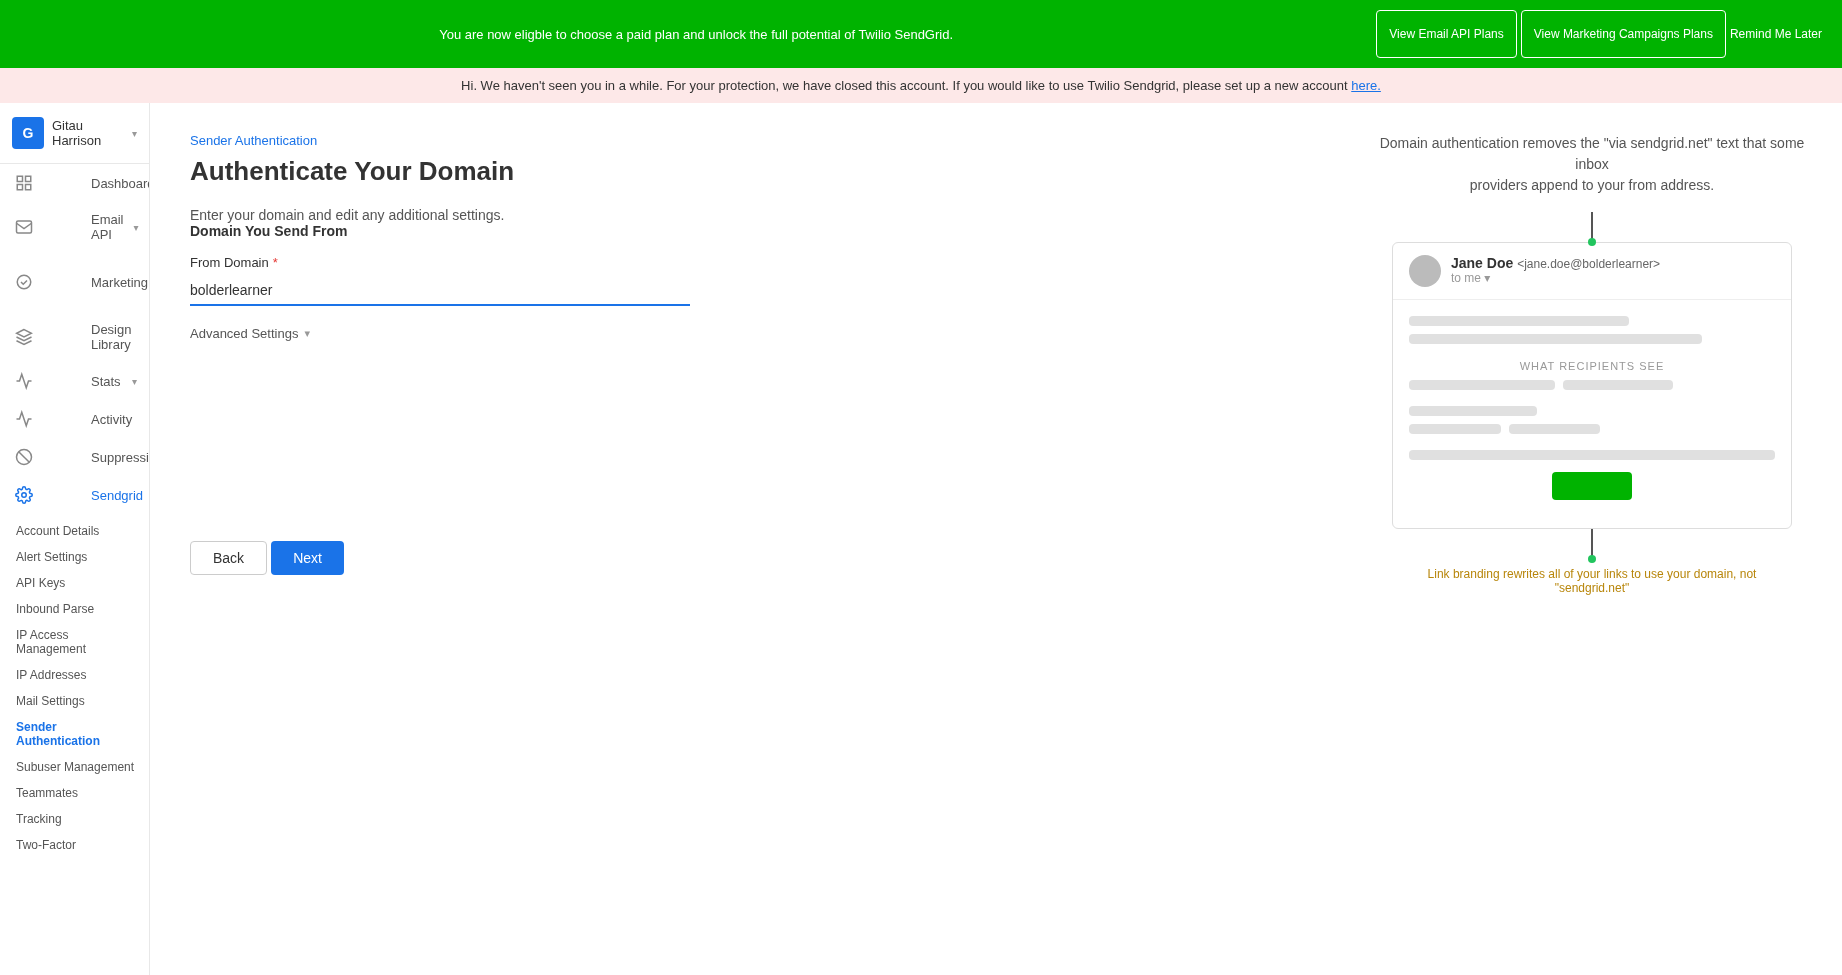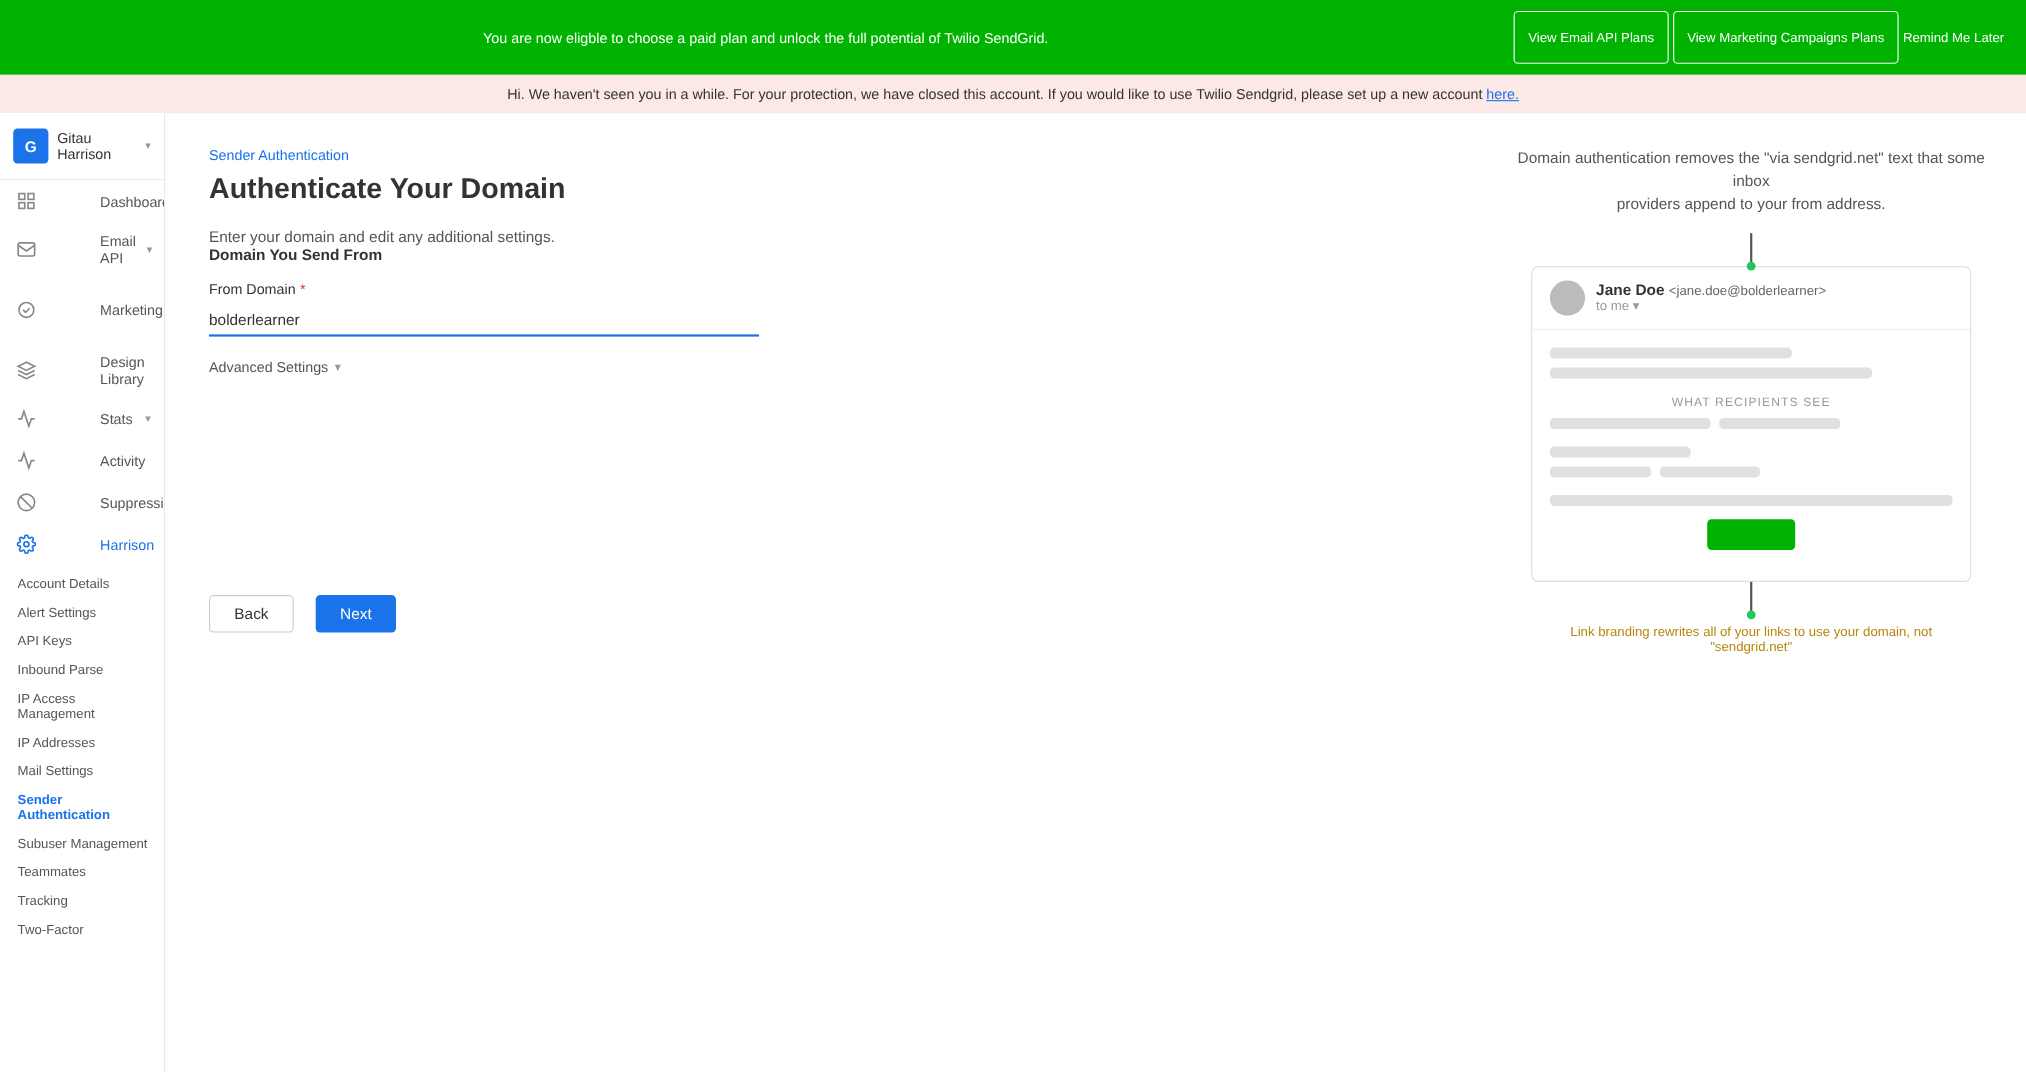--- a/index.html
+++ b/index.html
@@ -145,21 +145,21 @@
       font-size: 13px;
       color: #555;
       cursor: pointer;
       margin-top: 10px;
     }
     .advanced-settings-toggle .chevron { color: #999; font-size: 11px; }
 
     
     .form-buttons {
       display: flex;
-      gap: 20px;
+      gap: 4px;
       margin-top: 200px;
     }
     .btn-back {
       padding: 8px 22px;
       border: 1px solid #ccc;
       background: #fff;
       color: #333;
       border-radius: 4px;
       cursor: pointer;
       font-size: 14px;
@@ -342,21 +342,21 @@
       <span class="chevron-icon">▾</span>
     </div>
 
     <div class="nav-item active">
       <span class="nav-icon">
         <svg class="icon-svg" viewBox="0 0 24 24" fill="none" stroke="#1a73e8" stroke-width="2">
             <circle cx="12" cy="12" r="3"></circle>
             <path d="M19.4 15a1.65 1.65 0 00.33 1.82l.06.06a2 2 0 010 2.83 2 2 0 01-2.83 0l-.06-.06a1.65 1.65 0 00-1.82-.33 1.65 1.65 0 00-1 1.51V21a2 2 0 01-2 2 2 2 0 01-2-2v-.09A1.65 1.65 0 009 19.4a1.65 1.65 0 00-1.82.33l-.06.06a2 2 0 01-2.83 0 2 2 0 010-2.83l.06-.06A1.65 1.65 0 004.68 15a1.65 1.65 0 00-1.51-1H3a2 2 0 01-2-2 2 2 0 012-2h.09A1.65 1.65 0 004.6 9a1.65 1.65 0 00-.33-1.82l-.06-.06a2 2 0 010-2.83 2 2 0 012.83 0l.06.06A1.65 1.65 0 009 4.68a1.65 1.65 0 001-1.51V3a2 2 0 012-2 2 2 0 012 2v.09a1.65 1.65 0 001 1.51 1.65 1.65 0 001.82-.33l.06-.06a2 2 0 012.83 0 2 2 0 010 2.83l-.06.06A1.65 1.65 0 0019.4 9a1.65 1.65 0 001.51 1H21a2 2 0 012 2 2 2 0 01-2 2h-.09a1.65 1.65 0 00-1.51 1z"></path>
           </svg>
       </span>
-      <span class="nav-label" style="color:#1a73e8;">Harrison</span>
+      <span class="nav-label" style="color:#1a73e8;">Sendgrid</span>
       <span class="chevron-icon">▾</span>
     </div>
 
     <div class="settings-submenu">
       <div class="submenu-item">Account Details</div>
       <div class="submenu-item">Alert Settings</div>
       <div class="submenu-item">API Keys</div>
       <div class="submenu-item">Inbound Parse</div>
       <div class="submenu-item">IP Access Management</div>
       <div class="submenu-item">IP Addresses</div>

